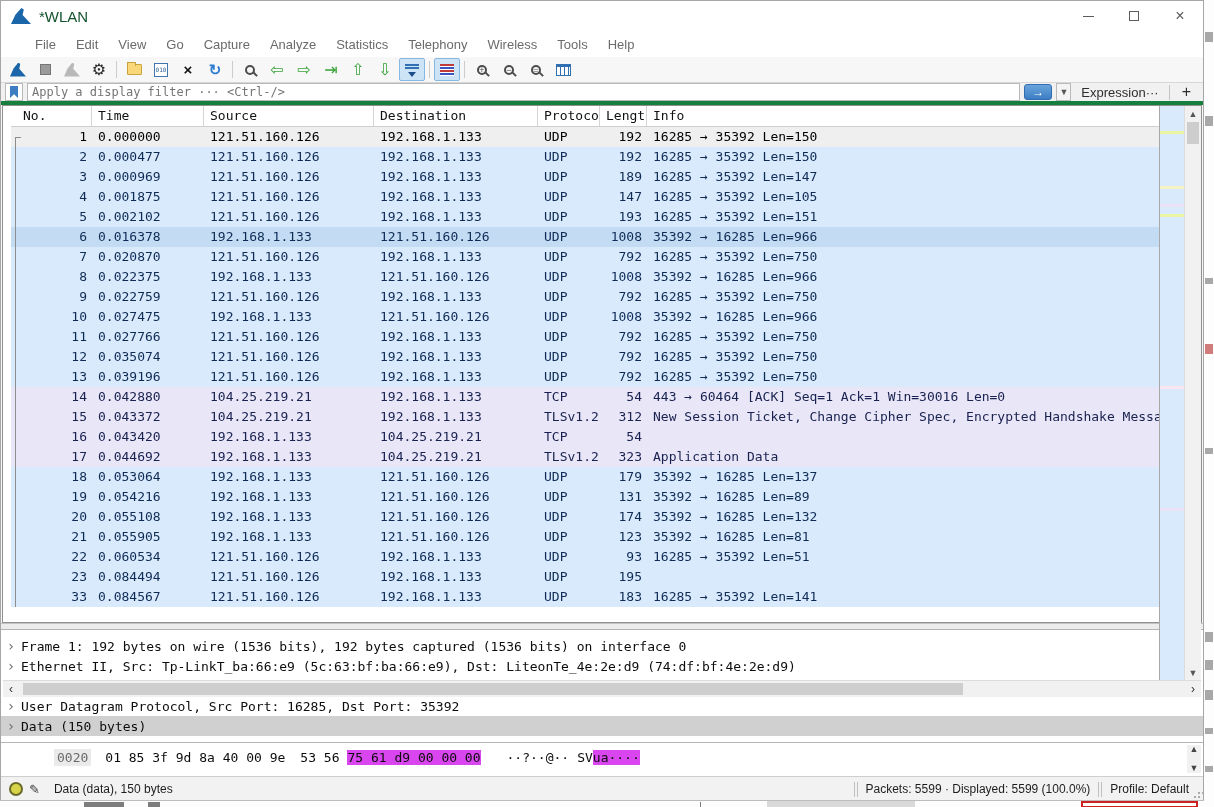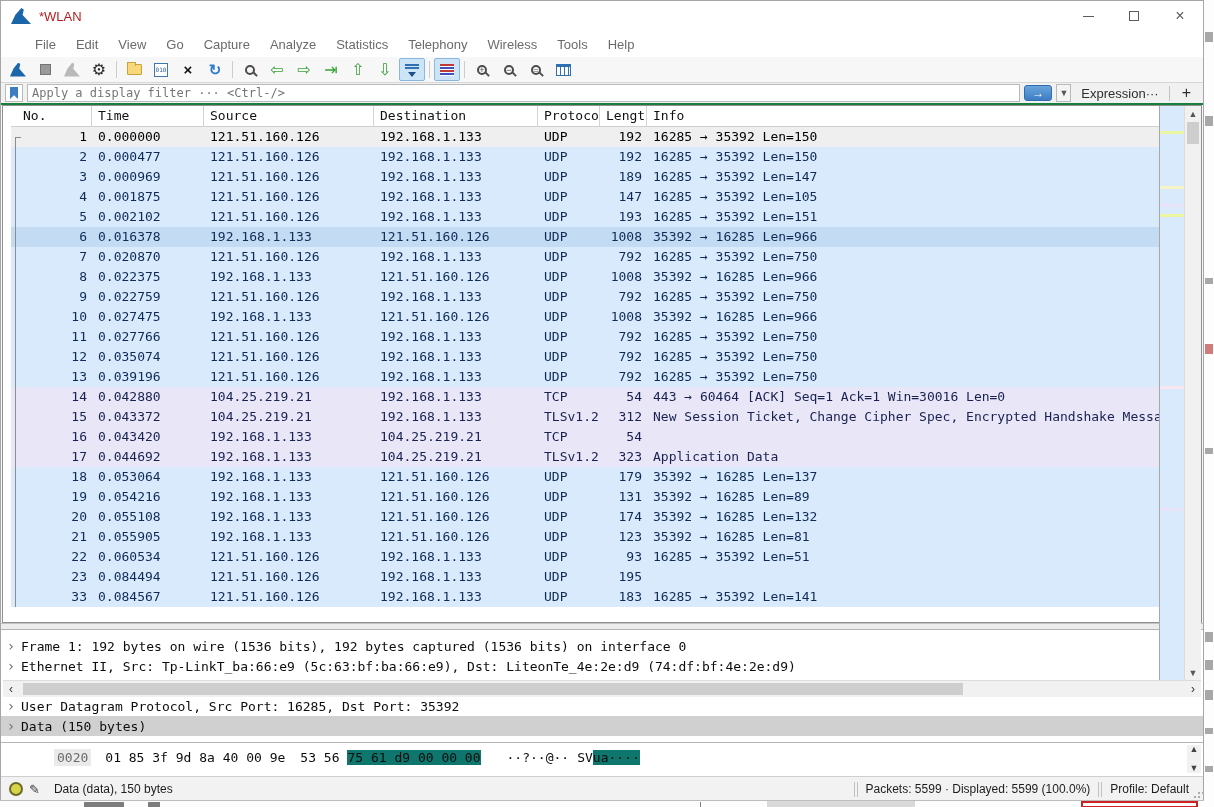--- a/index.html
+++ b/index.html
@@ -4,21 +4,21 @@
 <style>
   html,body{margin:0;padding:0;width:1214px;height:807px;overflow:hidden;background:#fff;
     font-family:"Liberation Sans",sans-serif;}
   *{box-sizing:border-box;}
   #app{position:absolute;left:0;top:0;width:1204px;height:800px;background:#f6f6f6;
     border:1px solid #a6a6a6;display:flex;flex-direction:column;}
   
   .titlebar{height:30px;background:#ffffff;display:flex;align-items:center;flex:0 0 auto;}
   .fin{width:20px;height:16px;background:#1a66a8;margin:0 8px 0 10px;
     clip-path:polygon(0 100%,22% 42%,52% 0,64% 10%,58% 44%,100% 100%);}
-  .wtitle{font-size:13px;color:#b91c1c;}
+  .wtitle{font-size:15px;color:#14532d;}
   .wincontrols{margin-left:auto;display:flex;height:100%;}
   .wc{width:46px;display:flex;align-items:center;justify-content:center;color:#5c5c5c;}
   .wc .minbar{width:11px;height:1px;background:#5c5c5c;}
   .wc .maxbox{width:10px;height:10px;border:1px solid #5c5c5c;}
   .wc.close{font-size:16px;}
   
   .menubar{height:26px;background:#fff;display:flex;align-items:center;padding-left:24px;flex:0 0 auto;}
   .menu-item{padding:0 10px;font-size:13px;color:#6b6b6b;}
   
   .toolbar{height:26px;background:#f7f7f7;border-bottom:1px solid #d7d7d7;display:flex;
@@ -50,21 +50,21 @@
   .ic-auto-scroll{width:14px;height:12px;position:relative;}
   .ic-auto-scroll::before{content:"";position:absolute;top:0;left:0;right:0;height:7px;
     background:repeating-linear-gradient(180deg,#2f6fb2 0 2px,rgba(0,0,0,0) 2px 3.5px);}
   .ic-auto-scroll::after{content:"";position:absolute;left:3px;bottom:-1px;width:0;height:0;
     border-left:4px solid transparent;border-right:4px solid transparent;border-top:5px solid #1c4f8a;}
   .ic-colorize{width:14px;height:12px;
     background:repeating-linear-gradient(180deg,#c03a3a 0 2px,#fff 2px 3px,#3a55c0 3px 5px,#fff 5px 6px);}
   .ic-resize-columns{width:15px;height:12px;border:1px solid #2f6fb2;border-top:3px solid #2f6fb2;
     background:repeating-linear-gradient(90deg,#fff 0 3px,#2f6fb2 3px 4px);}
   
-  .filterbar{height:22px;background:#f1f1f1;border-bottom:2px solid #15803d;display:flex;
+  .filterbar{height:22px;background:#f1f1f1;border-bottom:4px solid #15803d;display:flex;
     align-items:center;padding:0 4px;gap:4px;flex:0 0 auto;}
   .bookmark-box{width:18px;height:18px;background:#fff;border:1px solid #b9b9b9;display:flex;
     align-items:center;justify-content:center;flex:0 0 auto;}
   .bookmark{width:8px;height:12px;background:#3d7ec2;
     clip-path:polygon(0 0,100% 0,100% 100%,50% 68%,0 100%);}
   .filter-input{flex:1;height:18px;background:#fff;border:1px solid #b9b9b9;font-size:12px;
     font-family:"DejaVu Sans Mono",monospace;color:#8a8a8a;padding:0 4px;outline:none;}
   .applybtn{width:28px;height:16px;background:linear-gradient(#6aa4dc,#3c7dc4);
     border:1px solid #2f6cb0;border-radius:3px;color:#fff;display:flex;align-items:center;
     justify-content:center;font-size:12px;font-weight:bold;flex:0 0 auto;}
@@ -134,21 +134,21 @@
   
   .hexpane{height:34px;background:#fff;border-top:1px solid #b5b5b5;position:relative;
     flex:0 0 auto;padding-top:7px;}
   .hexline{font-family:"DejaVu Sans Mono",monospace;font-size:13px;white-space:pre;
     padding-left:8px;color:#0c0c0c;}
   .hexoff{color:#6a6a6a;background:#eaeaea;padding:1px 3px;margin-left:45px;}
   .hgap1{margin-left:14px;}
   .hgap2{margin-left:15px;}
   .hgapa{margin-left:26px;}
   .hgsp{margin-left:8px;}
-  .hl{background:#0f766e;}
+  .hl{background:#d946ef;}
   .hexscroll{position:absolute;right:2px;top:2px;width:14px;height:28px;display:flex;
     flex-direction:column;align-items:center;justify-content:space-between;background:#f1f1f1;}
   .hexscroll span{font-size:9px;color:#444;line-height:1;}
   
   .statusbar{height:25px;background:#f2f2f2;border-top:1px solid #cfcfcf;display:flex;
     align-items:center;font-size:12px;color:#1d1d1d;flex:0 0 auto;position:relative;}
   .expert{width:14px;height:14px;border-radius:50%;background:#d8d44a;border:2px solid #6a6a2a;
     margin:0 6px 0 8px;flex:0 0 auto;}
   .comment{font-size:13px;color:#3a3a3a;margin-right:14px;flex:0 0 auto;}
   .sfield{flex:1 1 auto;white-space:nowrap;overflow:hidden;}

